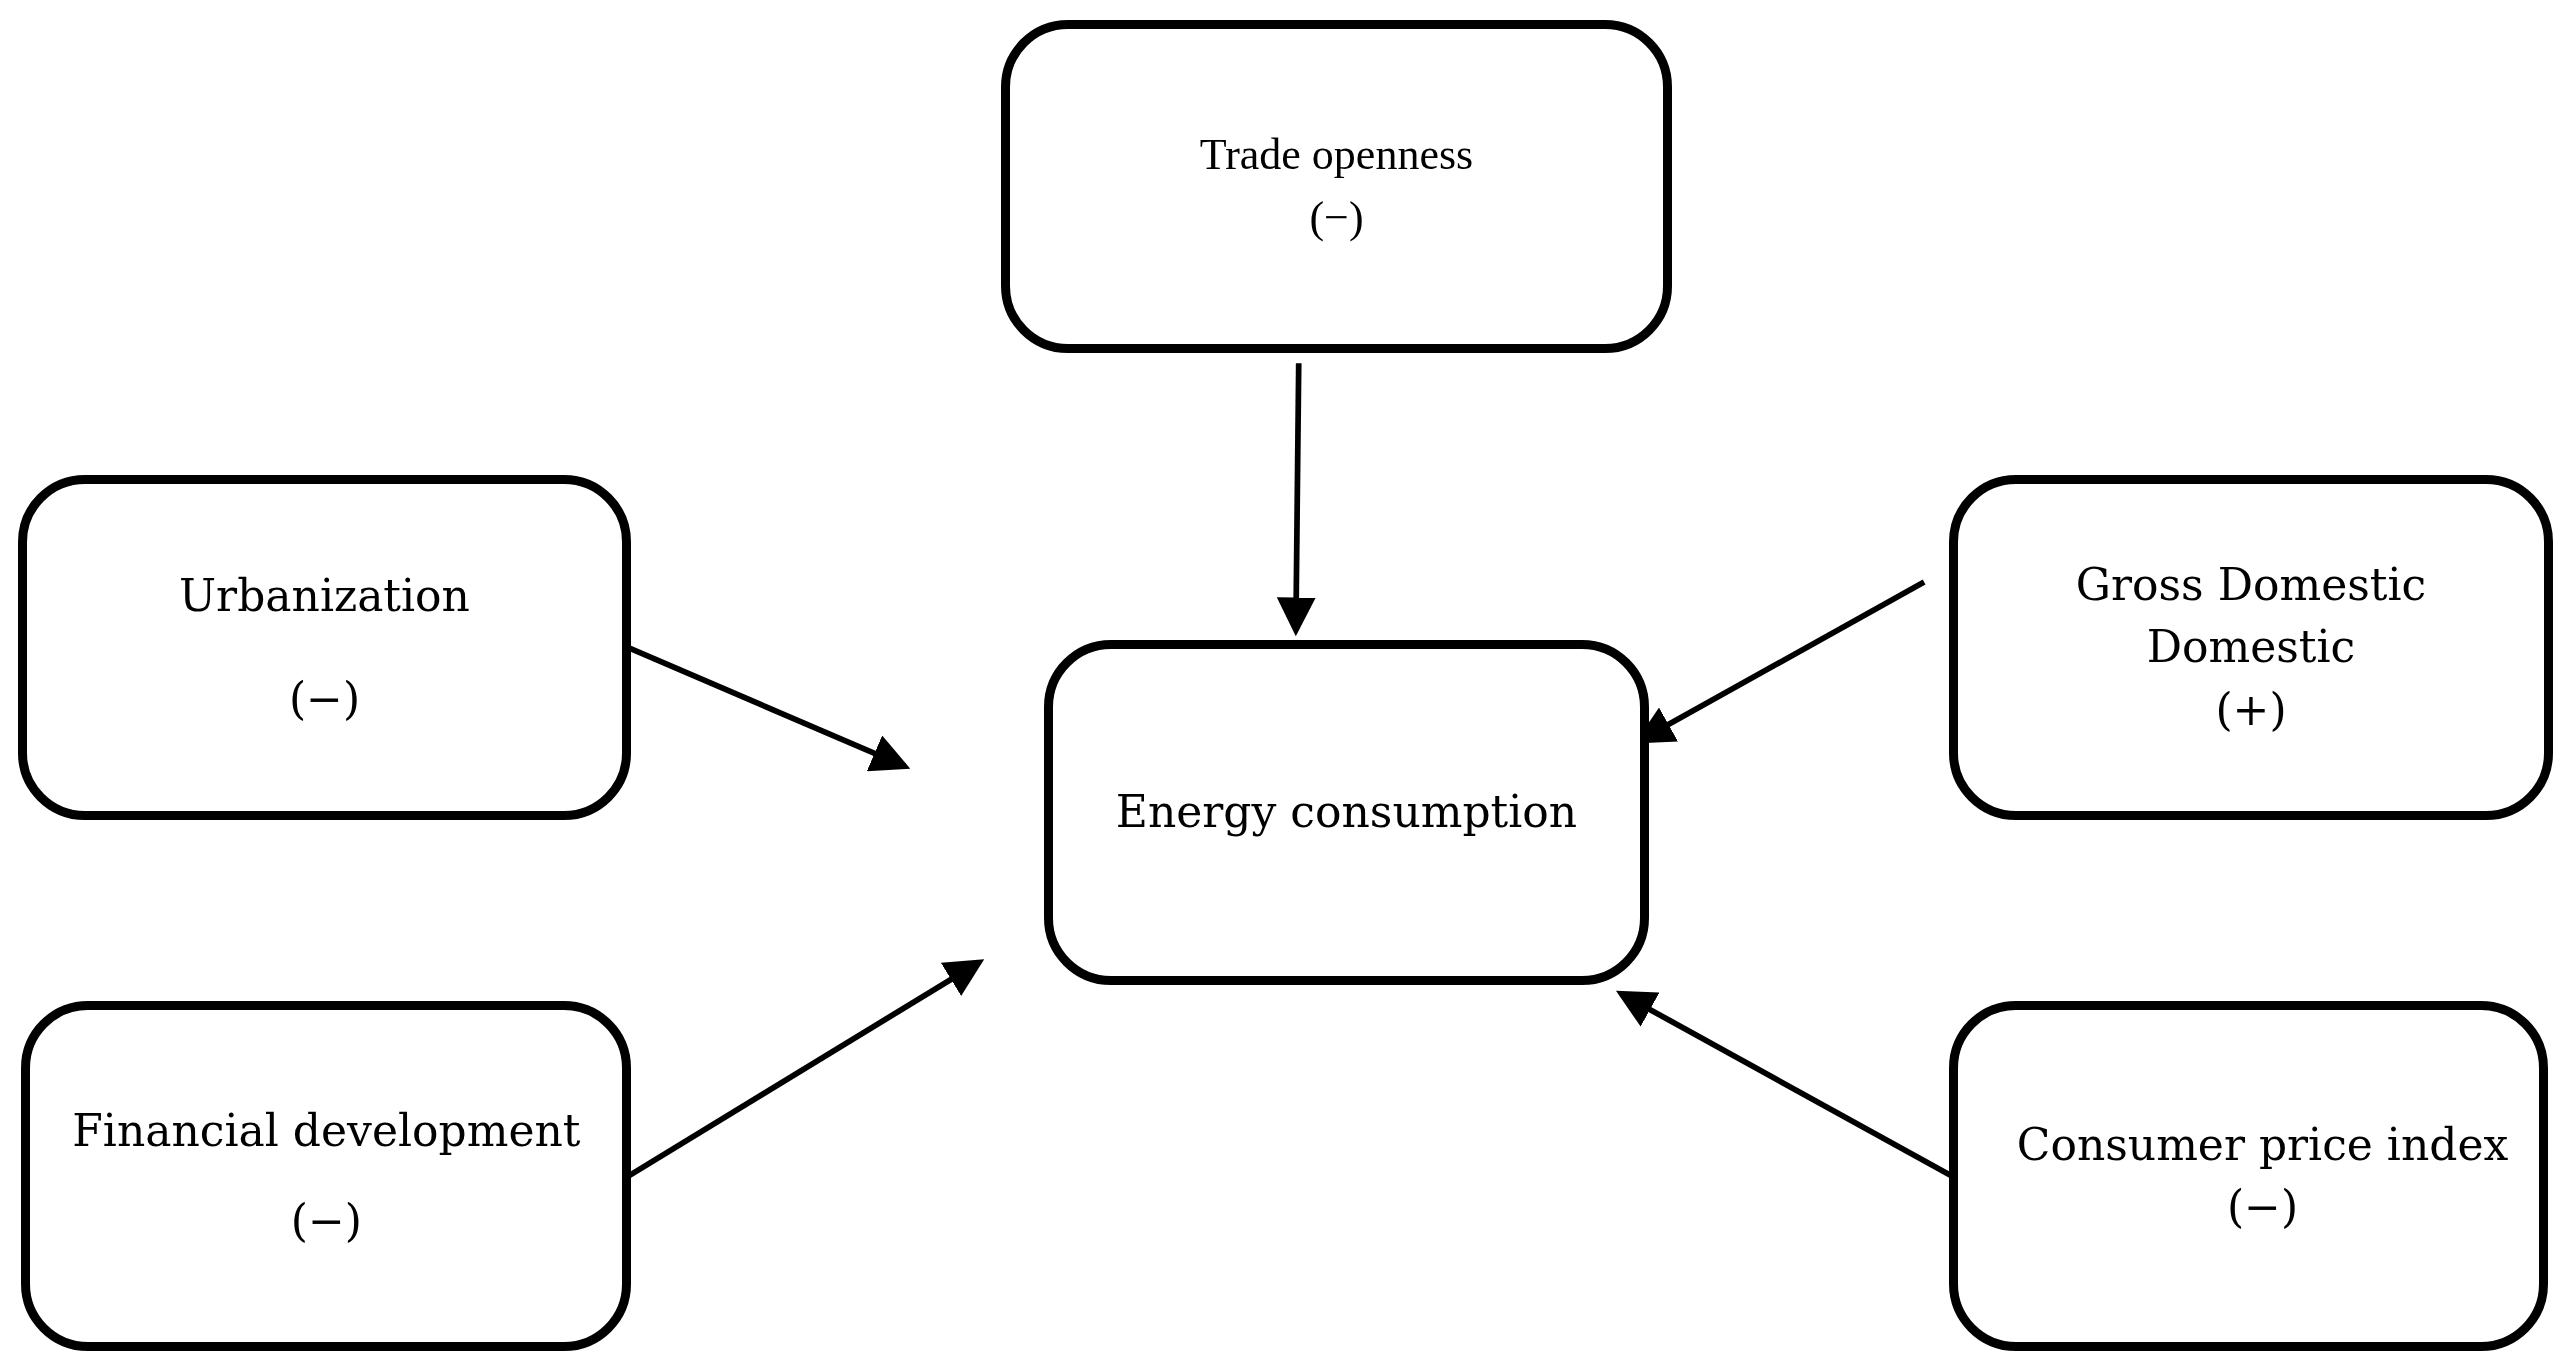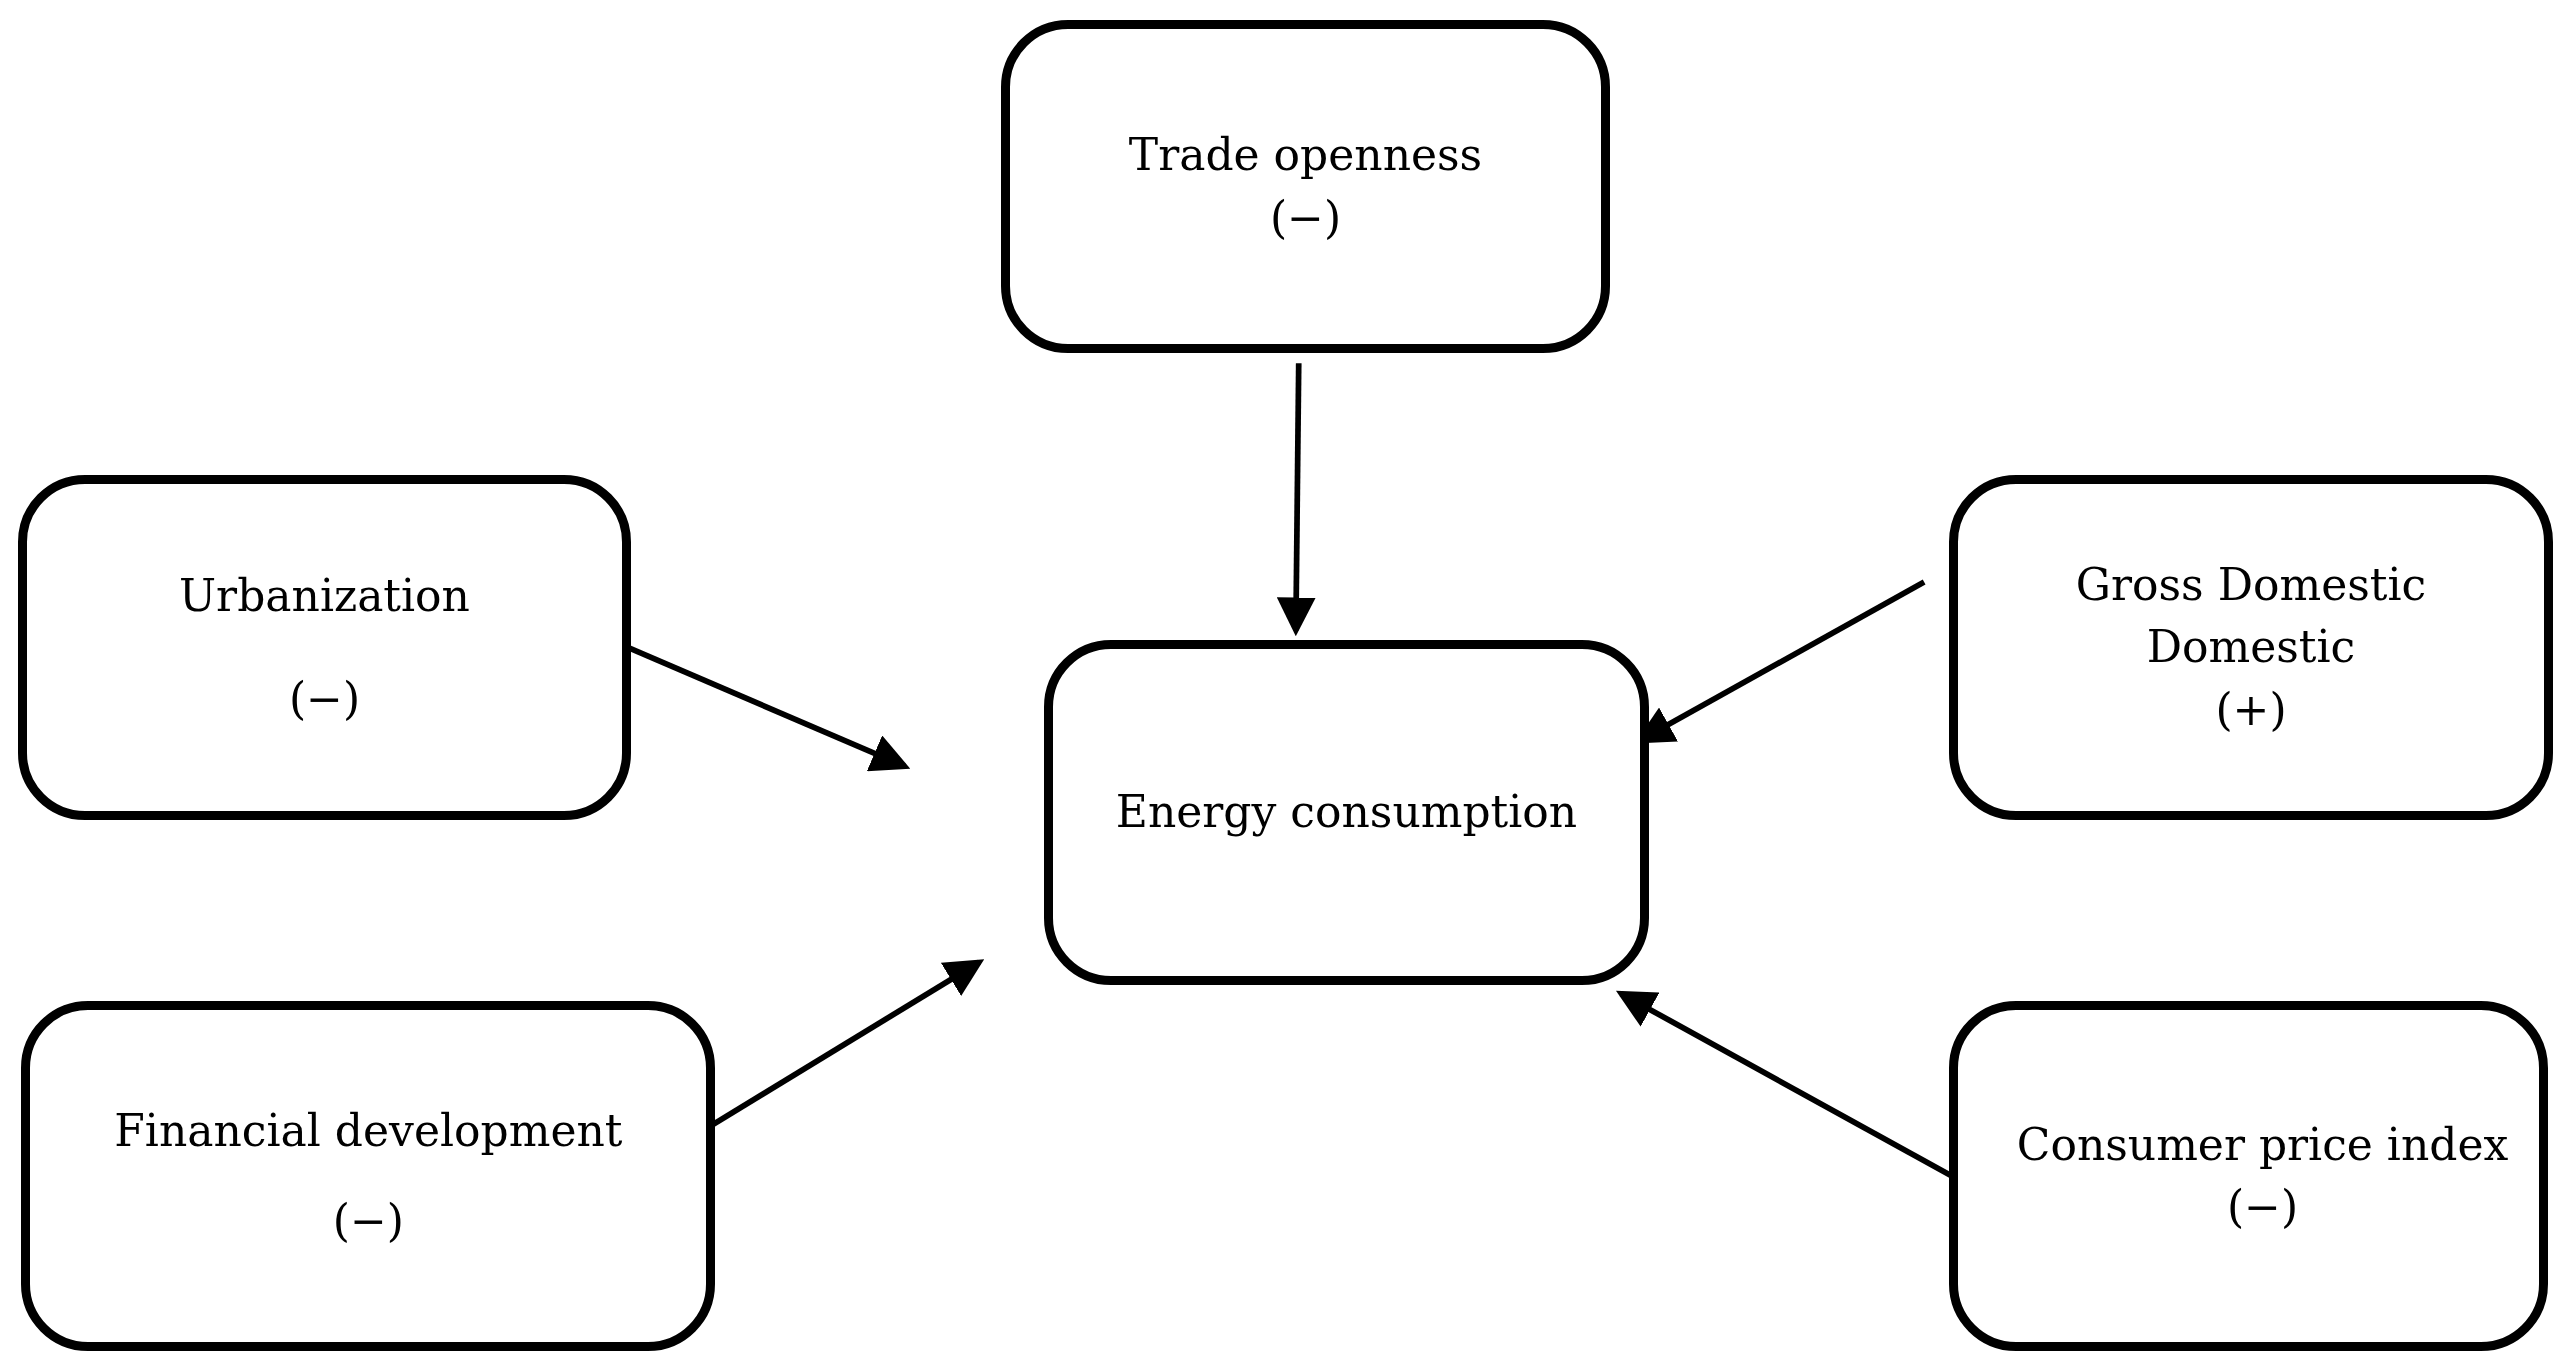--- a/index.html
+++ b/index.html
@@ -34,23 +34,23 @@
     align-items: center;
     justify-content: center;
     text-align: center;
     font-size: 44px;
     line-height: 1.42;
   }
   .nline {
     white-space: nowrap;
   }
   
-  .n-trade  { left: 1001px; top: 20px;   width: 609px; height: 333px; }
+  .n-trade  { left: 1001px; top: 20px;   width: 671px; height: 333px; font-family: Liberation Serif, serif; }
   .n-urban  { left: 18px;   top: 475px;  width: 613px; height: 345px; gap: 41px; }
-  .n-fin    { left: 21.4px;   top: 1001px; width: 694px; height: 350px; gap: 28px; }
+  .n-fin    { left: 21.4px;   top: 1001px; width: 610px; height: 350px; gap: 28px; }
   .n-energy { left: 1044px; top: 640px;  width: 605px; height: 345px; }
   .n-gdp    { left: 1949px; top: 475px;  width: 604px; height: 345px; }
   .n-cpi    { left: 1949px; top: 1001px; width: 599px; height: 350px; padding-left: 28px; }
 </style>
 </head>
 <body>
 
 <div class="canvas">
 
   <svg class="arrows" viewBox="0 0 3604 1908" xmlns="http://www.w3.org/2000/svg">

